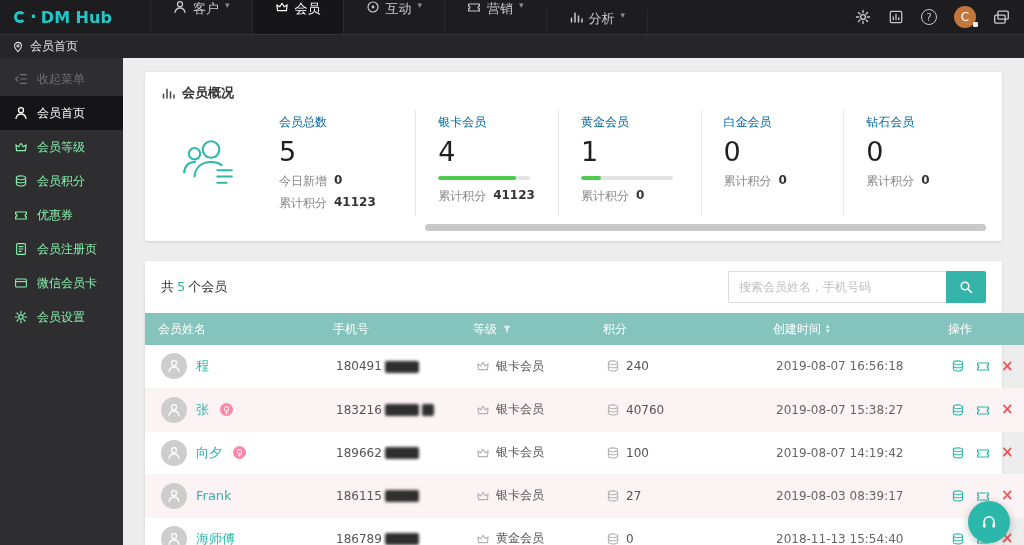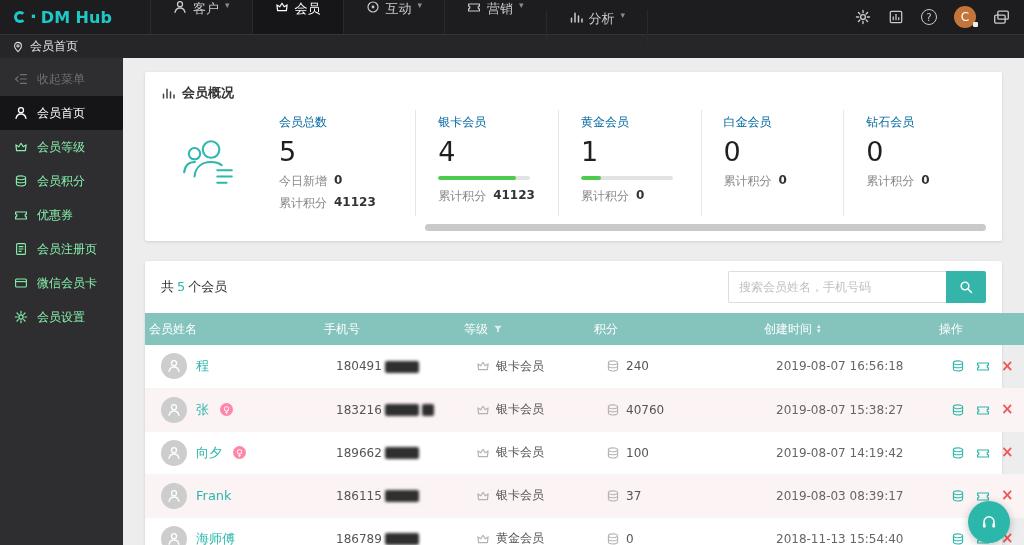--- a/index.html
+++ b/index.html
@@ -58,21 +58,21 @@
   .count { font-size:13px; color:#333; }
   .count .num { color:#2bb8aa; margin:0 3px; }
   .search { display:flex; }
   .search input { width:218px; height:32px; border:1px solid #ddd; border-right:none; border-radius:2px 0 0 2px; padding:0 10px; font-size:12px; color:#4d7c0f; outline:none; font-family:inherit; }
   .search input::placeholder { color:#c0c0c0; }
   .search button { width:40px; height:32px; background:#35b5a9; border:none; border-radius:0 2px 2px 0; display:flex; align-items:center; justify-content:center; cursor:pointer; color:#fff; }
 
   table { width:100%; border-collapse:collapse; font-size:12px; table-layout:fixed; }
   col.w-name{width:175px} col.w-phone{width:140px} col.w-level{width:130px}
   col.w-points{width:170px} col.w-created{width:175px} col.w-act{width:90px}
-  thead th { background:#85c3bd; color:#fff; font-weight:normal; text-align:left; height:32px; padding-left:4px; font-size:12px; }
+  thead th { background:#85c3bd; color:#fff; font-weight:normal; text-align:left; height:32px; padding-left:13px; font-size:12px; }
   .th-inner { display:flex; align-items:center; gap:5px; }
   .sort-stack { display:flex; flex-direction:column; line-height:5px; font-size:7px; color:#e8f4f2; cursor:pointer; }
   tbody td { height:43px; padding-left:16px; color:#555; }
   tbody tr:nth-child(even) { background:#fcf3f5; }
   tbody tr { border-bottom:1px solid #f5f5f5; }
   .c-name-inner { display:flex; align-items:center; gap:9px; }
   .avatar-cell { width:26px; height:26px; border-radius:50%; background:#cdcdcd; color:#fff; display:flex; align-items:center; justify-content:center; flex-shrink:0; }
   a.name { color:#2bb8aa; font-size:13px; text-decoration:none; cursor:pointer; }
   .female { width:13px; height:13px; border-radius:50%; background:#ff86a8; color:#fff; font-size:9px; display:inline-flex; align-items:center; justify-content:center; margin-left:2px; }
   .blur { display:inline-block; width:34px; height:12px; background:#2f2f2f; border-radius:2px; filter:blur(1.6px); vertical-align:middle; margin-left:3px; }
@@ -623,21 +623,21 @@
                   <span>银卡会员</span>
                 </span>
               </td>
             <td>
                 <span class="cell-flex">
                   <span class="cell-icon">
                     <svg class="ic">
                       <use href="#i-coins"></use>
                     </svg>
                   </span>
-                  <span>37</span>
+                  <span>27</span>
                 </span>
               </td>
             <td class="c-created">2019-08-03 08:39:17</td>
             <td>
                 <span class="acts">
                   <span class="act teal">
                     <svg class="ic">
                       <use href="#i-coins"></use>
                     </svg>
                   </span>

